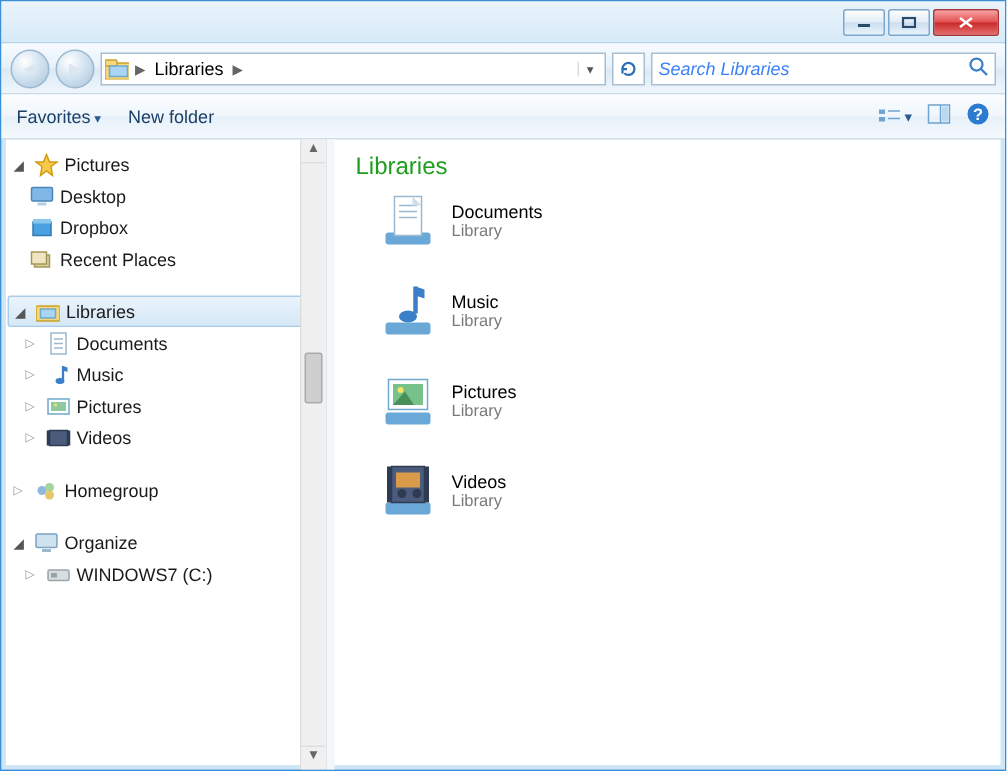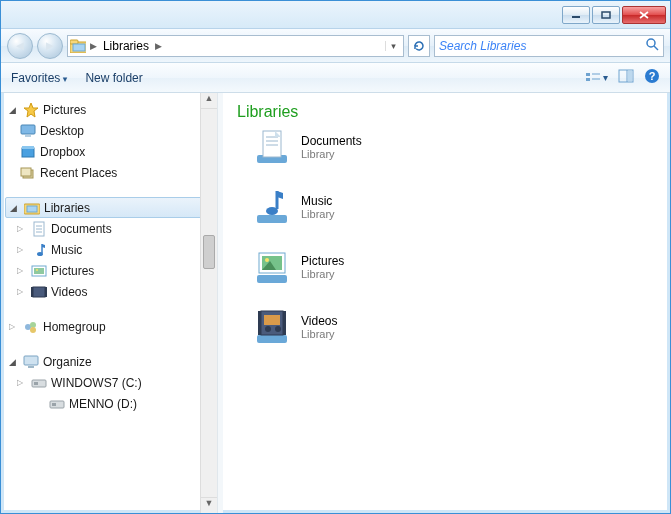--- a/index.html
+++ b/index.html
@@ -319,30 +319,20 @@
           <div class="row child2">
             <span class="arrow" style="margin-left:-18px;width:10px;color:#999;font-size:8px">▷</span>
             <span class="ico">
                 <svg width="16" height="12">
                   <rect x="1" y="3" width="14" height="7" rx="1" fill="#d8dde0" stroke="#9aa3a9"></rect>
                   <rect x="3" y="5" width="4" height="3" fill="#9aa3a9"></rect>
                 </svg>
               </span>
             <span>WINDOWS7 (C:)</span>
           </div>
-          <div class="row child2">
-            <span class="arrow none">▷</span>
-            <span class="ico">
-                <svg width="16" height="12">
-                  <rect x="1" y="3" width="14" height="7" rx="1" fill="#d8dde0" stroke="#9aa3a9"></rect>
-                  <rect x="3" y="5" width="4" height="3" fill="#9aa3a9"></rect>
-                </svg>
-              </span>
-            <span>MENNO (D:)</span>
-          </div>
         </div>
       </div>
       <div class="scroll-stub">
         <div class="arr up">▲</div>
         <div class="thumb"></div>
         <div class="arr dn">▼</div>
       </div>
     </div>
 
     <div class="splitter"></div>

